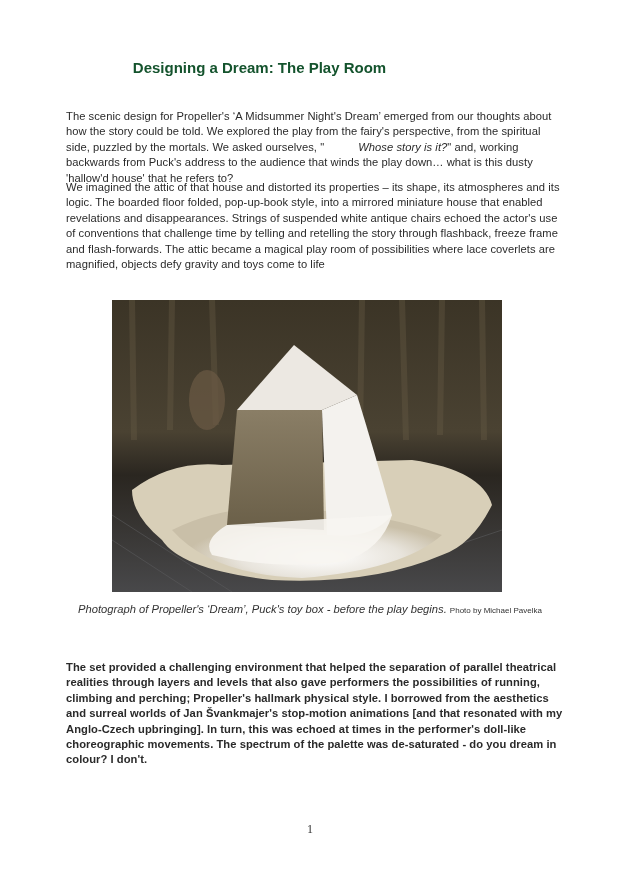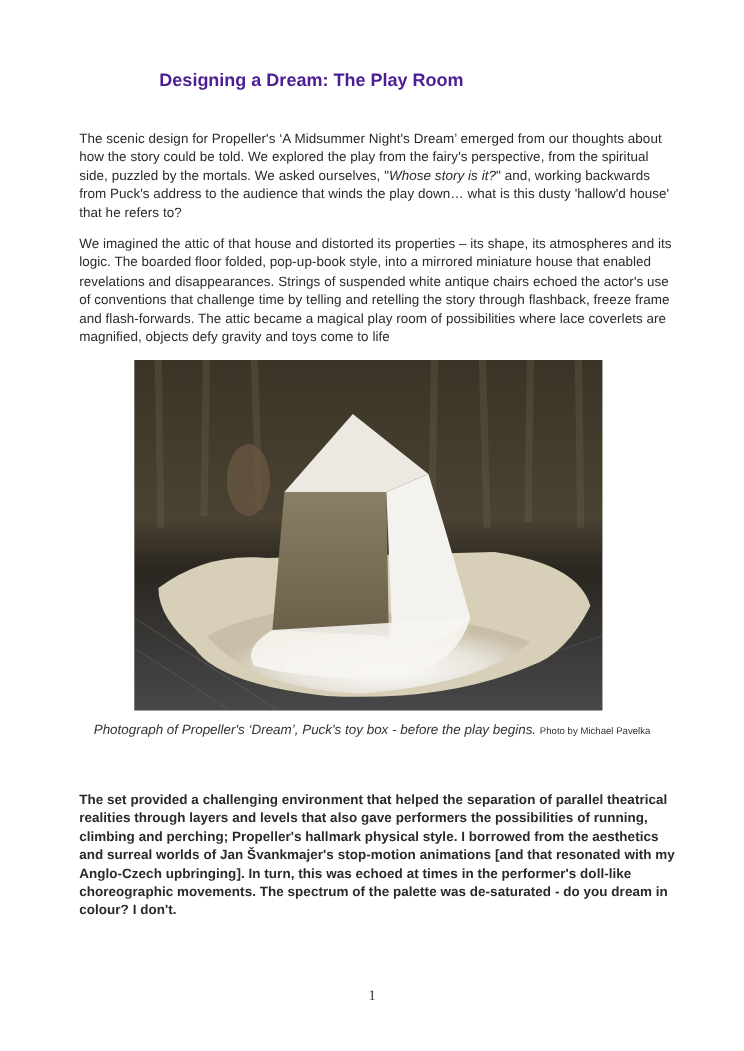--- a/index.html
+++ b/index.html
@@ -1,28 +1,28 @@
 <!DOCTYPE html>
 <html><head>
 <meta charset="utf-8">
 <style>
   html, body { margin:0; padding:0; background:#ffffff; }
   body { width:620px; height:876px; position:relative; overflow:hidden; font-family:"Liberation Sans", sans-serif; color:#222; }
-  .title { position:absolute; left:0; width:519px; top:59px; text-align:center; font-weight:bold; font-size:15px; color:#4c1d95; }
+  .title { position:absolute; left:0; width:519px; top:59px; text-align:center; font-weight:bold; font-size:15px; color:#14532d; }
   .para { position:absolute; left:66px; width:500px; font-size:11.2px; line-height:15.4px; color:#2a2a2a; letter-spacing:0.05px; }
   .p1 { top:109px; }
-  .p2 { top:197px; }
+  .p2 { top:180px; }
   .p3 { top:660px;font-weight:bold; }
   .photo { position:absolute; left:112px; top:300px; width:390px; height:292px; overflow:hidden; background:#3a3328; }
   .photo svg { display:block; }
   .caption { position:absolute; left:0; width:620px; top:603px; text-align:center; font-size:11.2px; color:#333; }
   .caption .cap-main { font-style:italic; }
   .caption .cap-credit { font-size:8px; }
   .pagenum { position:absolute; left:0; width:620px; top:822px; text-align:center; font-family:"Liberation Serif", serif; font-size:12px; color:#333; }
-  em { font-style:italic; }
+  em { font-style:italic;margin-left:34px; }
 </style>
 </head>
 <body>
 
 <div class="title">Designing a Dream: The Play Room</div>
 
 <div class="para p1"><span>The scenic design for Propeller's ‘A Midsummer Night's Dream’ emerged from our thoughts about how the story could be told. We explored the play from the fairy's perspective, from the spiritual side, puzzled by the mortals. We asked ourselves, "</span><em>Whose story is it?</em><span>" and, working backwards from Puck's address to the audience that winds the play down… what is this dusty 'hallow'd house' that he refers to?</span></div>
 
 <div class="para p2">We imagined the attic of that house and distorted its properties – its shape, its atmospheres and its logic. The boarded floor folded, pop-up-book style, into a mirrored miniature house that enabled revelations and disappearances. Strings of suspended white antique chairs echoed the actor's use of conventions that challenge time by telling and retelling the story through flashback, freeze frame and flash-forwards. The attic became a magical play room of possibilities where lace coverlets are magnified, objects defy gravity and toys come to life</div>
 

